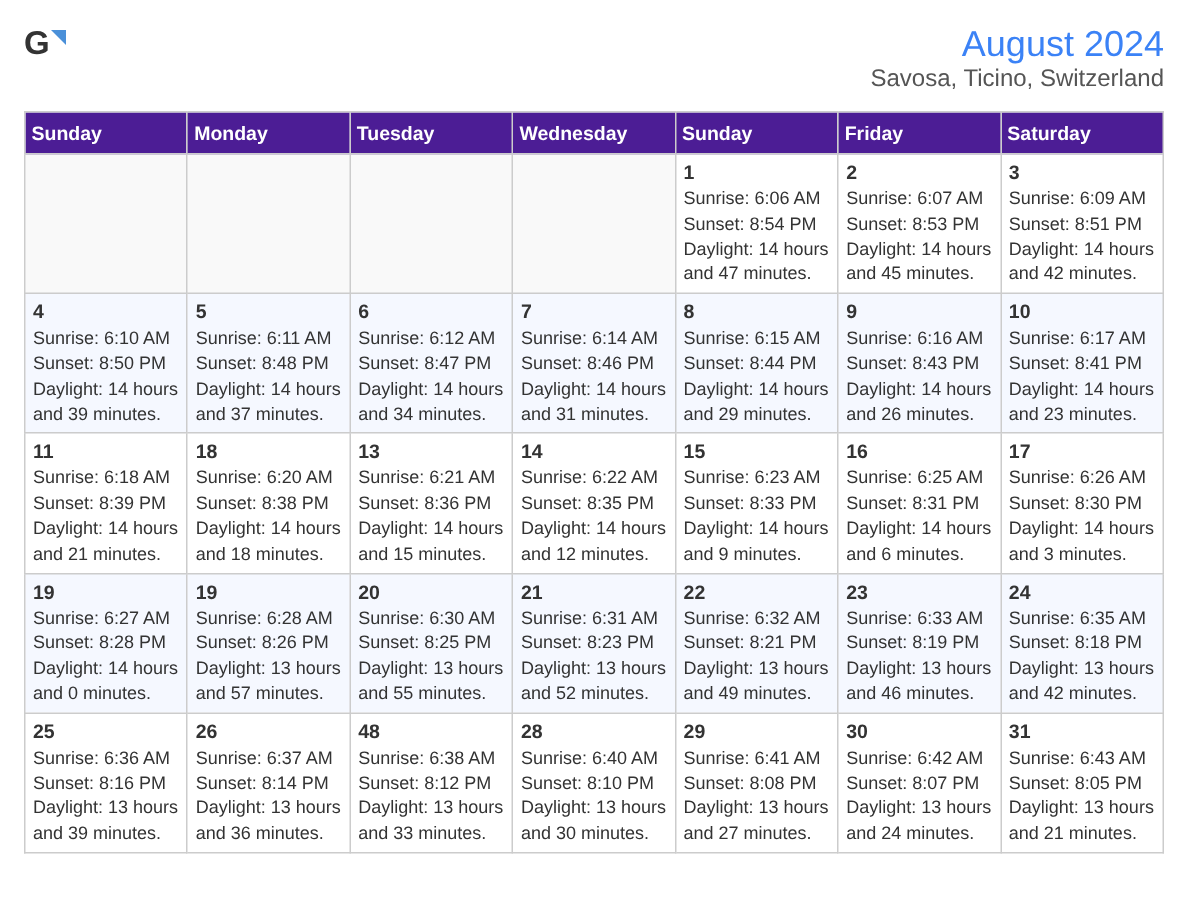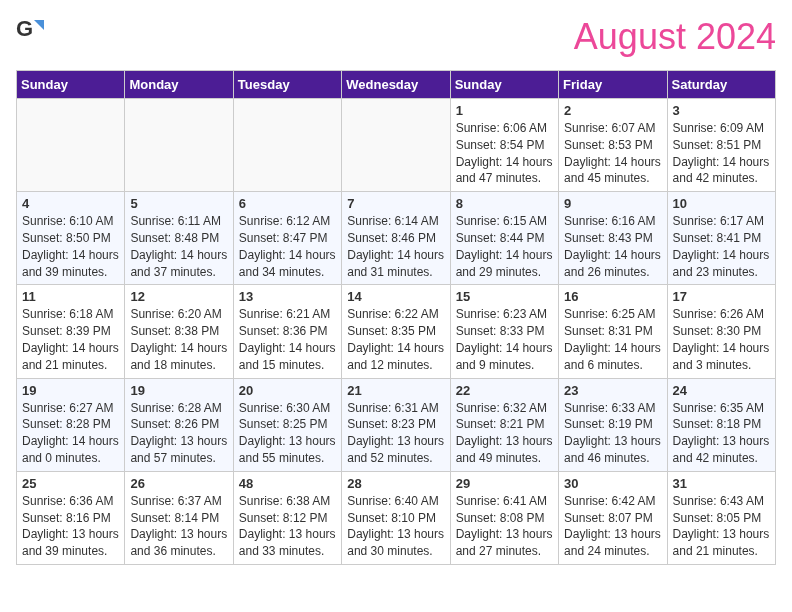--- a/index.html
+++ b/index.html
@@ -32,23 +32,23 @@
       color: #4a90d9;
     }
     .logo-icon {
       width: 28px;
       height: 28px;
     }
     .title-block {
       text-align: right;
     }
     .month-title {
-      font-size: 36px;
+      font-size: 24px;
       font-weight: normal;
-      color: #ec4899;
+      color: #3b82f6;
     }
     .location-title {
       font-size: 16px;
       color: #555;
     }
     table {
       width: 100%;
       border-collapse: collapse;
       table-layout: fixed;
     }
@@ -94,20 +94,21 @@
 
 <div class="header-row">
   <div class="logo">
     <svg class="logo-icon" viewBox="0 0 28 28" xmlns="http://www.w3.org/2000/svg">
       <text x="0" y="20" font-size="22" font-weight="bold" fill="#333">G</text>
       <polygon points="18,4 28,4 28,14" fill="#4a90d9"></polygon>
     </svg>
   </div>
   <div class="title-block">
     <div class="month-title">August 2024</div>
+    <div class="location-title">Savosa, Ticino, Switzerland</div>
   </div>
 </div>
 
 <table>
   <thead>
     <tr id="days-header">
         <th>Sunday</th>
         <th>Monday</th>
         <th>Tuesday</th>
         <th>Wednesday</th>
@@ -164,21 +165,21 @@
           <span class="day-num">10</span>
           <div class="day-info">Sunrise: 6:17 AM<br>Sunset: 8:41 PM<br>Daylight: 14 hours and 23 minutes.</div>
         </td>
       </tr>
       <tr>
         <td>
           <span class="day-num">11</span>
           <div class="day-info">Sunrise: 6:18 AM<br>Sunset: 8:39 PM<br>Daylight: 14 hours and 21 minutes.</div>
         </td>
         <td>
-          <span class="day-num">12</span>
+          <span class="day-num">18</span>
           <div class="day-info">Sunrise: 6:20 AM<br>Sunset: 8:38 PM<br>Daylight: 14 hours and 18 minutes.</div>
         </td>
         <td>
           <span class="day-num">13</span>
           <div class="day-info">Sunrise: 6:21 AM<br>Sunset: 8:36 PM<br>Daylight: 14 hours and 15 minutes.</div>
         </td>
         <td>
           <span class="day-num">14</span>
           <div class="day-info">Sunrise: 6:22 AM<br>Sunset: 8:35 PM<br>Daylight: 14 hours and 12 minutes.</div>
         </td>

